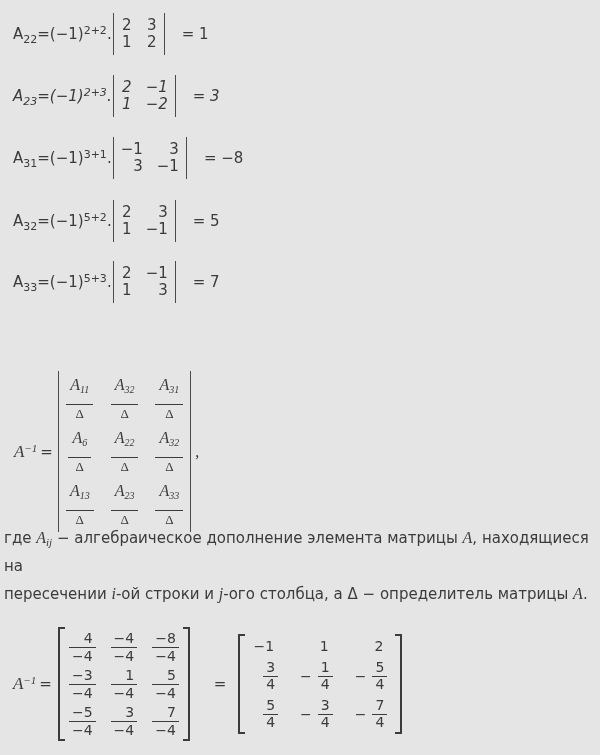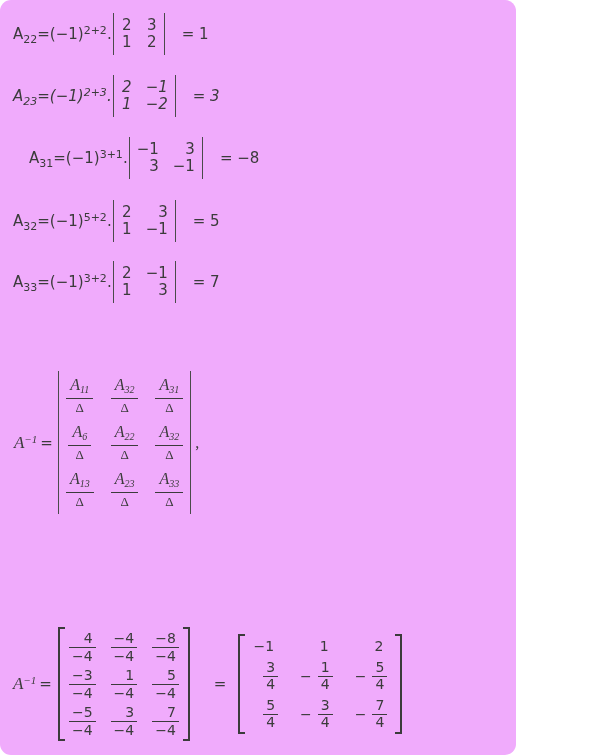--- a/index.html
+++ b/index.html
@@ -1,19 +1,19 @@
 <!DOCTYPE html>
 <html><head>
 <meta charset="utf-8">
 <style>
   * { margin:0; padding:0; box-sizing:border-box; }
   html,body { background:#ffffff; }
   .page {
-    position:relative; width:516px; height:755px; background:#f0abfc;
-    color:#3b3b3b; font-family:"DejaVu Sans", sans-serif; overflow:hidden;border-radius:11px;
+    position:relative; width:600px; height:755px; background:#e5e5e5;
+    color:#3b3b3b; font-family:"DejaVu Sans", sans-serif; overflow:hidden;
   }
   .abs { position:absolute; }
 
   
   .cof { display:flex; align-items:center; font-size:15px; }
   .sb  { font-size:11px; position:relative; top:4px; }
   .sp  { font-size:11px; position:relative; top:-5px; }
   .det {
     display:inline-flex; align-items:center;
     border-left:1px solid #4a4a4a; border-right:1px solid #4a4a4a;
@@ -30,21 +30,21 @@
   .mid { display:flex; align-items:center; font-size:15px; }
   .mid-lhs { font-size:17px; }
   .mid-eq  { margin:0 2px 0 3px; }
   .mid-det {
     display:inline-flex; align-items:center;
     border-left:1px solid #4a4a4a; border-right:1px solid #4a4a4a;
     padding:5px 7px; margin-left:3px;
   }
   .mid-grid { display:grid; grid-template-columns:repeat(3,auto); column-gap:17px; row-gap:8px; }
   .frac { display:flex; flex-direction:column; align-items:center; }
-  .frac-top { border-bottom:1px solid #3b3b3b; padding:0 4px 2px; font-size:16px; line-height:18px; }
+  .frac-top { border-bottom:1px solid #3b3b3b; padding:0 4px 8px; font-size:16px; line-height:18px; }
   .msub { font-size:10px; position:relative; top:3px; }
   .frac-bot { font-family:"Liberation Serif", serif; font-style:normal; font-size:13px; padding-top:2px; line-height:14px; }
   .mid-comma { margin-left:4px; font-size:16px; font-family:"Liberation Serif", serif; }
 
   
   .par { font-size:15px; line-height:27px; }
   .mA   { font-family:"Liberation Serif", serif; font-style:italic; font-size:16px; }
   .mSub { font-family:"Liberation Serif", serif; font-style:italic; font-size:11px; position:relative; top:3px; }
 
   
@@ -94,21 +94,21 @@
       <span class="det-grid">
         <span class="det-cell">2</span>
           <span class="det-cell">−1</span>
         <span class="det-cell">1</span>
           <span class="det-cell">−2</span>
       </span>
     </span>
     <span class="cof-res">= 3</span>
   </div>
 
-  <div class="cof abs" style="top:137px; left:29px;">
+  <div class="cof abs" style="top:137px; left:13px;">
     <span><span>A</span><span class="sb">31</span><span>=(−1)</span><span class="sp">3+1</span><span>.</span></span>
     <span class="det">
       <span class="det-grid">
         <span class="det-cell">−1</span>
           <span class="det-cell">3</span>
         <span class="det-cell">3</span>
           <span class="det-cell">−1</span>
       </span>
     </span>
     <span class="cof-res">= −8</span>
@@ -121,21 +121,21 @@
         <span class="det-cell">2</span>
           <span class="det-cell">3</span>
         <span class="det-cell">1</span>
           <span class="det-cell">−1</span>
       </span>
     </span>
     <span class="cof-res">= 5</span>
   </div>
 
   <div class="cof abs" style="top:261px; left:13px;">
-    <span><span>A</span><span class="sb">33</span><span>=(−1)</span><span class="sp">3+2</span><span>.</span></span>
+    <span><span>A</span><span class="sb">33</span><span>=(−1)</span><span class="sp">5+3</span><span>.</span></span>
     <span class="det">
       <span class="det-grid">
         <span class="det-cell">2</span>
           <span class="det-cell">−1</span>
         <span class="det-cell">1</span>
           <span class="det-cell">3</span>
       </span>
     </span>
     <span class="cof-res">= 7</span>
   </div>
@@ -181,20 +181,22 @@
         <span class="frac">
             <span class="frac-top serif-i"><span>A</span><span class="msub">33</span></span>
             <span class="frac-bot">Δ</span>
           </span>
       </span>
     </span>
     <span class="mid-comma">,</span>
   </div>
 
   <div class="par abs" style="top:524px; left:4px; width:592px;">
+    <div><span>где </span><span class="mA">A</span><span class="mSub">ij</span><span> − алгебраическое дополнение элемента матрицы </span><span class="mA">A</span><span>, находящиеся на</span></div>
+    <div><span>пересечении </span><span class="mA">i</span><span>-ой строки и </span><span class="mA">j</span><span>-ого столбца, а Δ − определитель матрицы </span><span class="mA">A</span><span>.</span></div>
   </div>
 
 
   <div class="bot abs" style="top:627px; left:13px;">
     <span class="mid-lhs serif-i"><span>A</span><span class="sp">−1</span></span>
     <span class="bot-eq">=</span>
 
     <span class="bmx">
       <span class="brk brk-l"></span>
       <span class="bot-grid">

